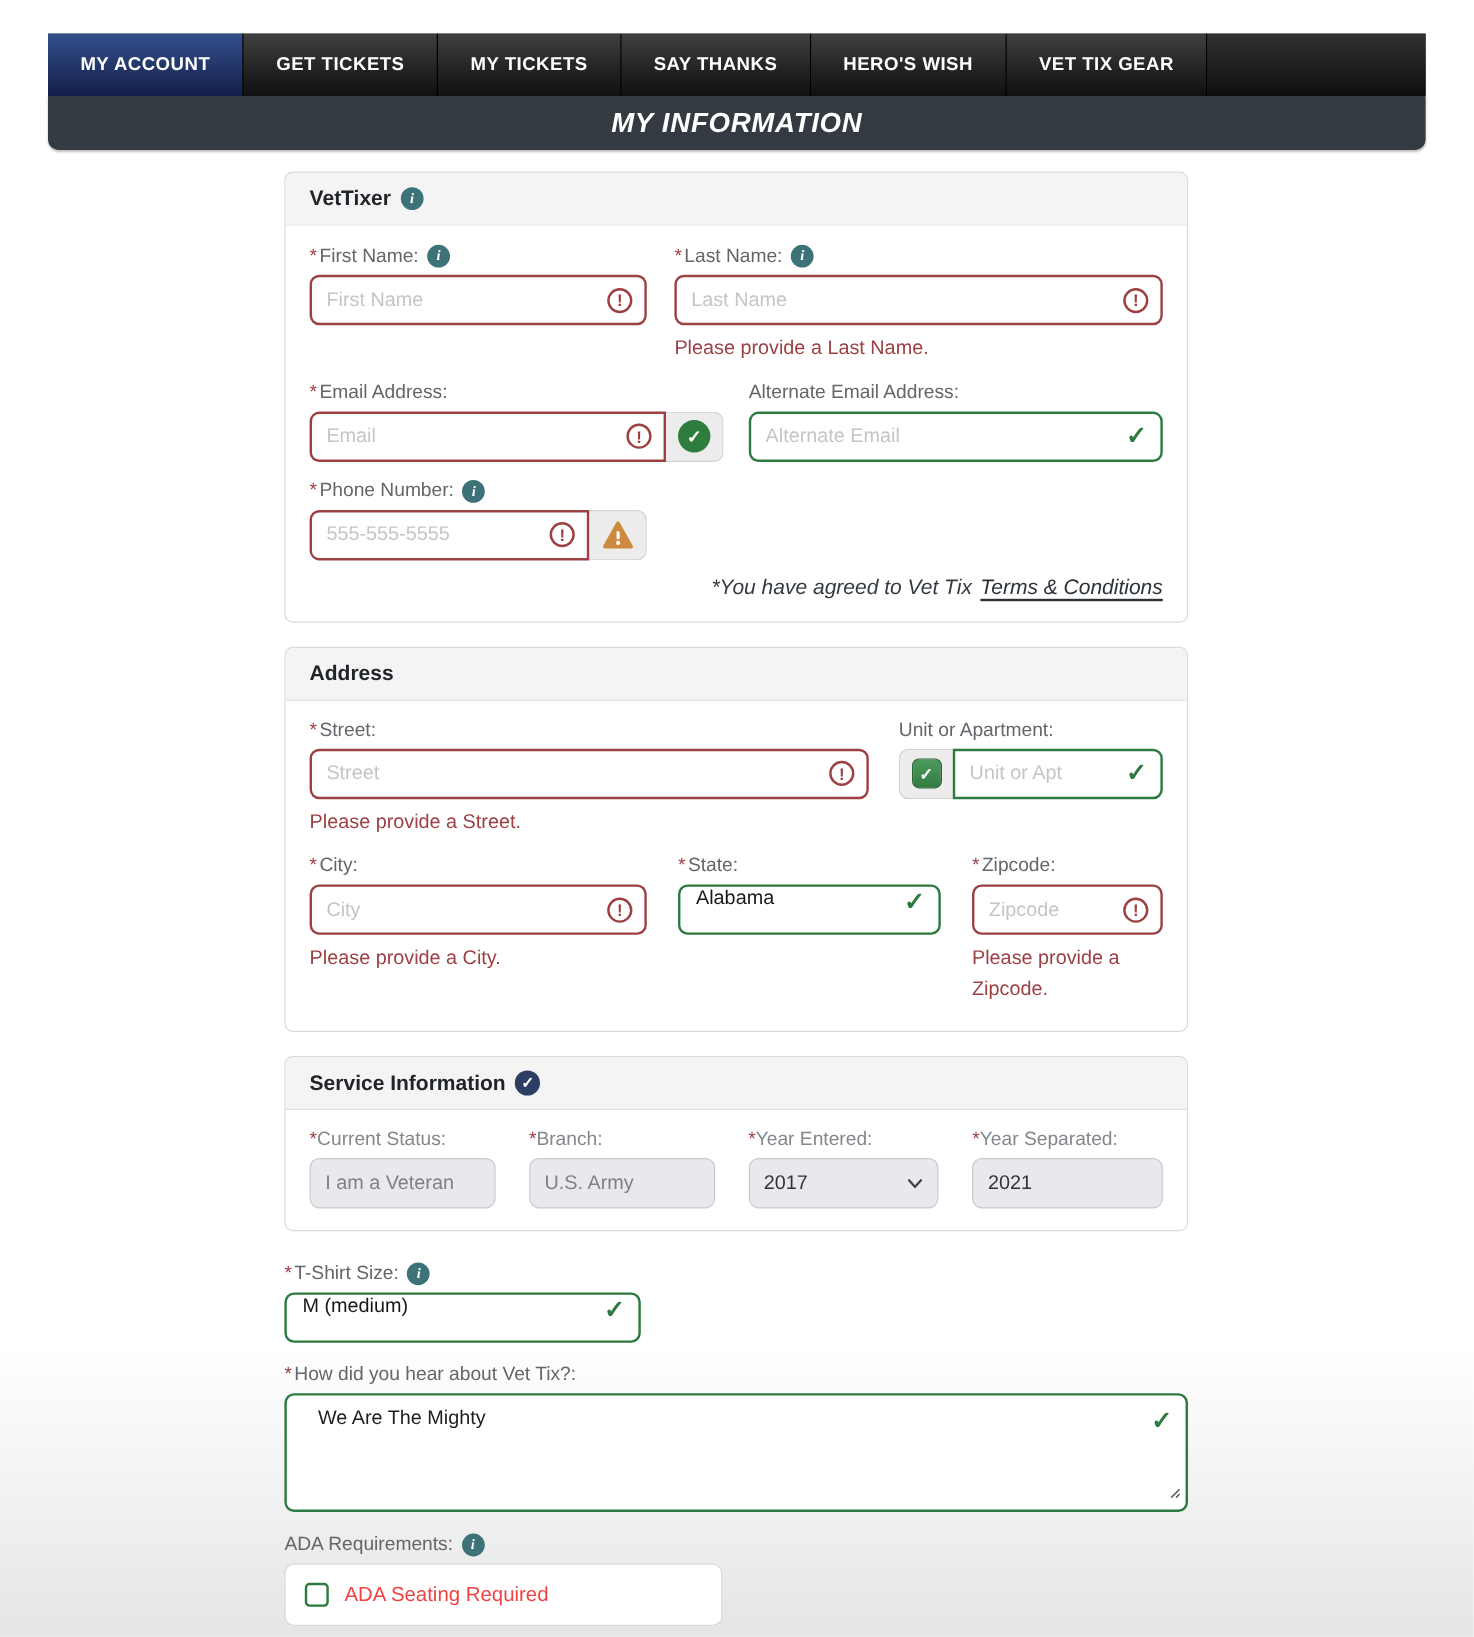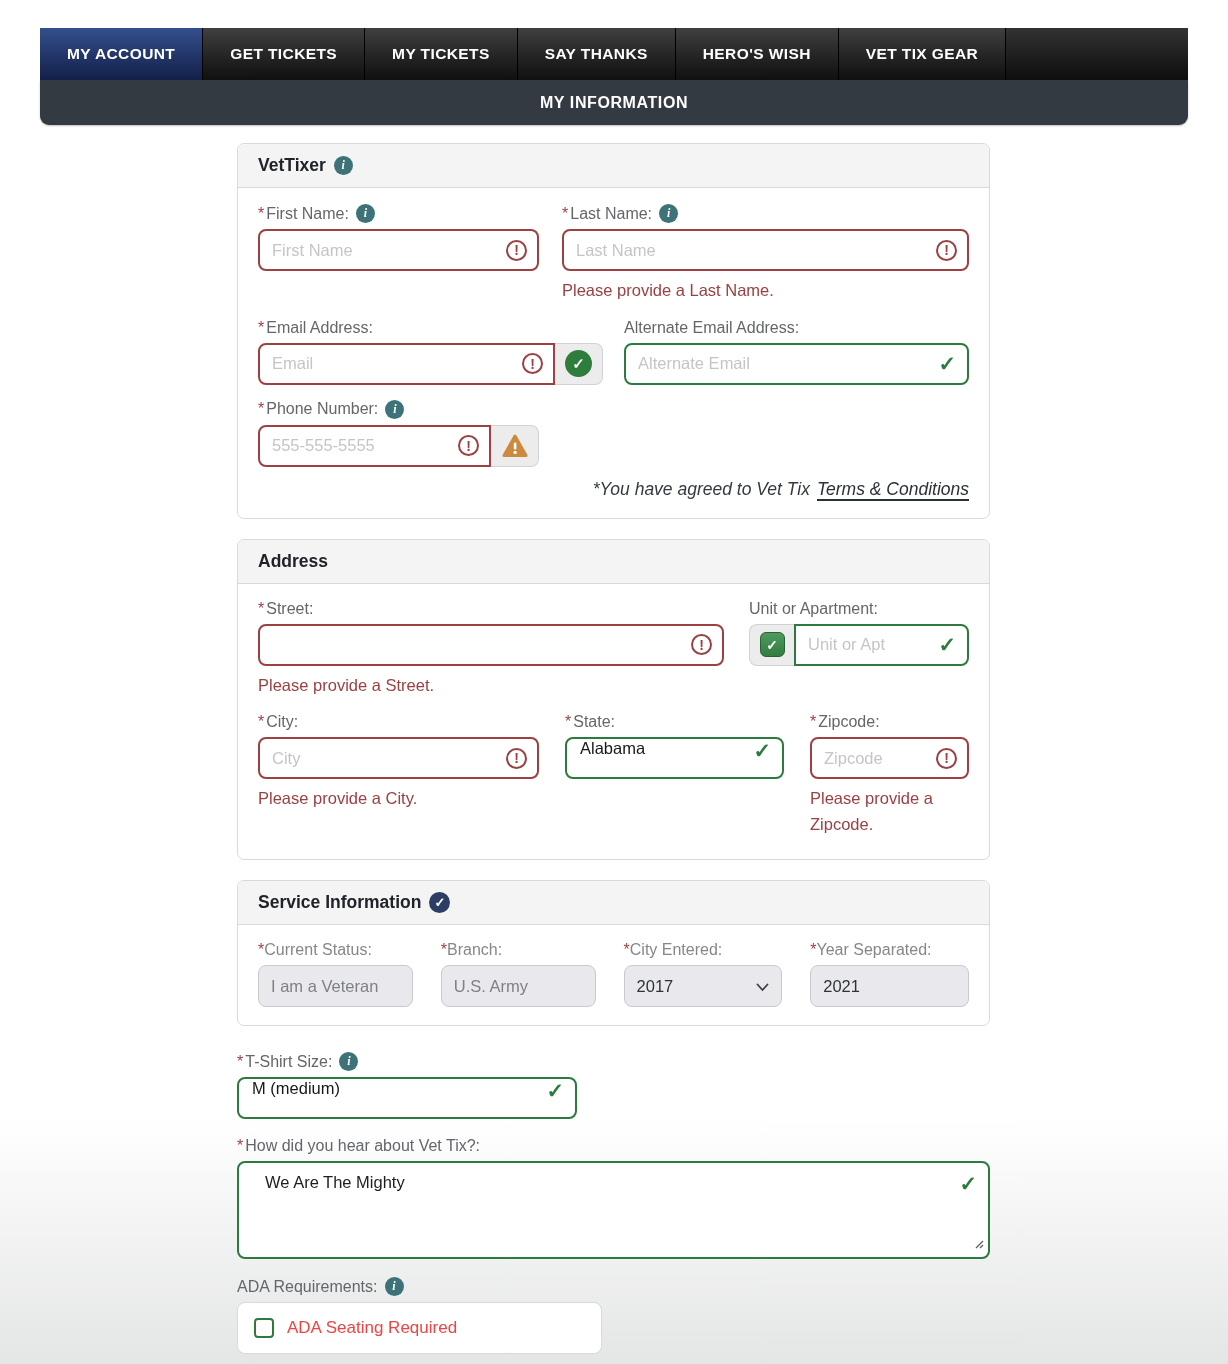--- a/index.html
+++ b/index.html
@@ -21,22 +21,23 @@
     color:#fff; font-weight:bold; font-size:15.5px; letter-spacing:.4px;
     background:linear-gradient(180deg,#404040 0%,#242424 55%,#101010 100%);
     border-right:1px solid #000; padding:0 27px; cursor:pointer; white-space:nowrap;
   }
   .tab.active { background:linear-gradient(180deg,#33508d 0%,#203264 60%,#131f49 100%); }
   .tab-filler { flex:1; background:linear-gradient(180deg,#323232 0%,#1c1c1c 60%,#0e0e0e 100%); }
 
   .pageheader {
     margin-left:40px; width:1148px; height:45px; background:#343a42;
     border-radius:0 0 9px 9px; display:flex; align-items:center; justify-content:center;
-    color:#fff; font-weight:bold; font-size:16px; letter-spacing:.6px;
+    color:#fff; font-weight:bold; font-size:23px; letter-spacing:.6px;
     box-shadow:0 1px 2px rgba(0,0,0,.25);
+    font-style:italic;
   }
 
   
   .content { width:753px; margin:18px 0 0 237px; position:relative; }
 
   .card { border:1px solid #dadada; border-radius:7px; margin-bottom:20px; background:#fff; }
   .card-header {
     background:#f4f4f4; border-bottom:1px solid #dadada; border-radius:7px 7px 0 0;
     padding:11px 20px; font-size:17.5px; font-weight:bold; color:#20242a;
     display:flex; align-items:center; gap:8px;
@@ -151,21 +152,21 @@
     box-shadow:inset 0 1px 0 rgba(255,255,255,.25), 0 1px 2px rgba(0,0,0,.25);
   }
 
   
   .w-fn { width:281px; } .w-ln { width:407px; }
   .w-em { width:345px; } .w-ph { width:281px; }
   .w-street { width:466px; } .w-unit { width:220px; }
   .w-city { width:281px; } .w-state { width:219px; } .w-zip { width:159px; }
   .svc-row { display:flex; gap:28px; }
   .w-s1 { width:156px; } .w-s2 { width:156px; } .w-s3 { width:160px; } .w-s4 { width:160px; }
-  .w-tshirt { width:340px; }
+  .w-tshirt { width:297px; }
 </style>
 </head>
 <body>
 
 <div class="topnav">
   <div class="tab active">MY ACCOUNT</div>
   <div class="tab">GET TICKETS</div>
   <div class="tab">MY TICKETS</div>
   <div class="tab">SAY THANKS</div>
   <div class="tab">HERO'S WISH</div>
@@ -272,20 +273,21 @@
     </div>
     <div class="card-body">
 
       <div class="row">
         <div class="w-street">
           <div class="flabel">
             <span class="req">*</span>
               <span class="txt">Street:</span>
           </div>
           <div class="tbox">
+            <input type="text" placeholder="Street" style="">
             <span class="erricon">!</span>
           </div>
           <div class="errtext">Please provide a Street.</div>
         </div>
         <div class="w-unit">
           <div class="flabel">
             <span class="txt" style="margin-left:0">Unit or Apartment:</span>
           </div>
           <div class="group">
             <div class="addon-left">
@@ -358,21 +360,21 @@
             <span class="req">*</span>
               <span>Branch:</span>
           </div>
           <div class="dis muted">
             <span>U.S. Army</span>
           </div>
         </div>
         <div class="w-s3">
           <div class="svc-label">
             <span class="req">*</span>
-              <span>City Entered:</span>
+              <span>Year Entered:</span>
           </div>
           <div class="dis dark">
             <span>2017</span>
             <span class="chev">
               <svg width="13" height="9" viewBox="0 0 13 9">
                   <path d="M1.5 1.5 L6.5 7 L11.5 1.5" stroke="#3c4046" stroke-width="1.8" fill="none" stroke-linecap="round"></path>
                 </svg>
             </span>
           </div>
         </div>

